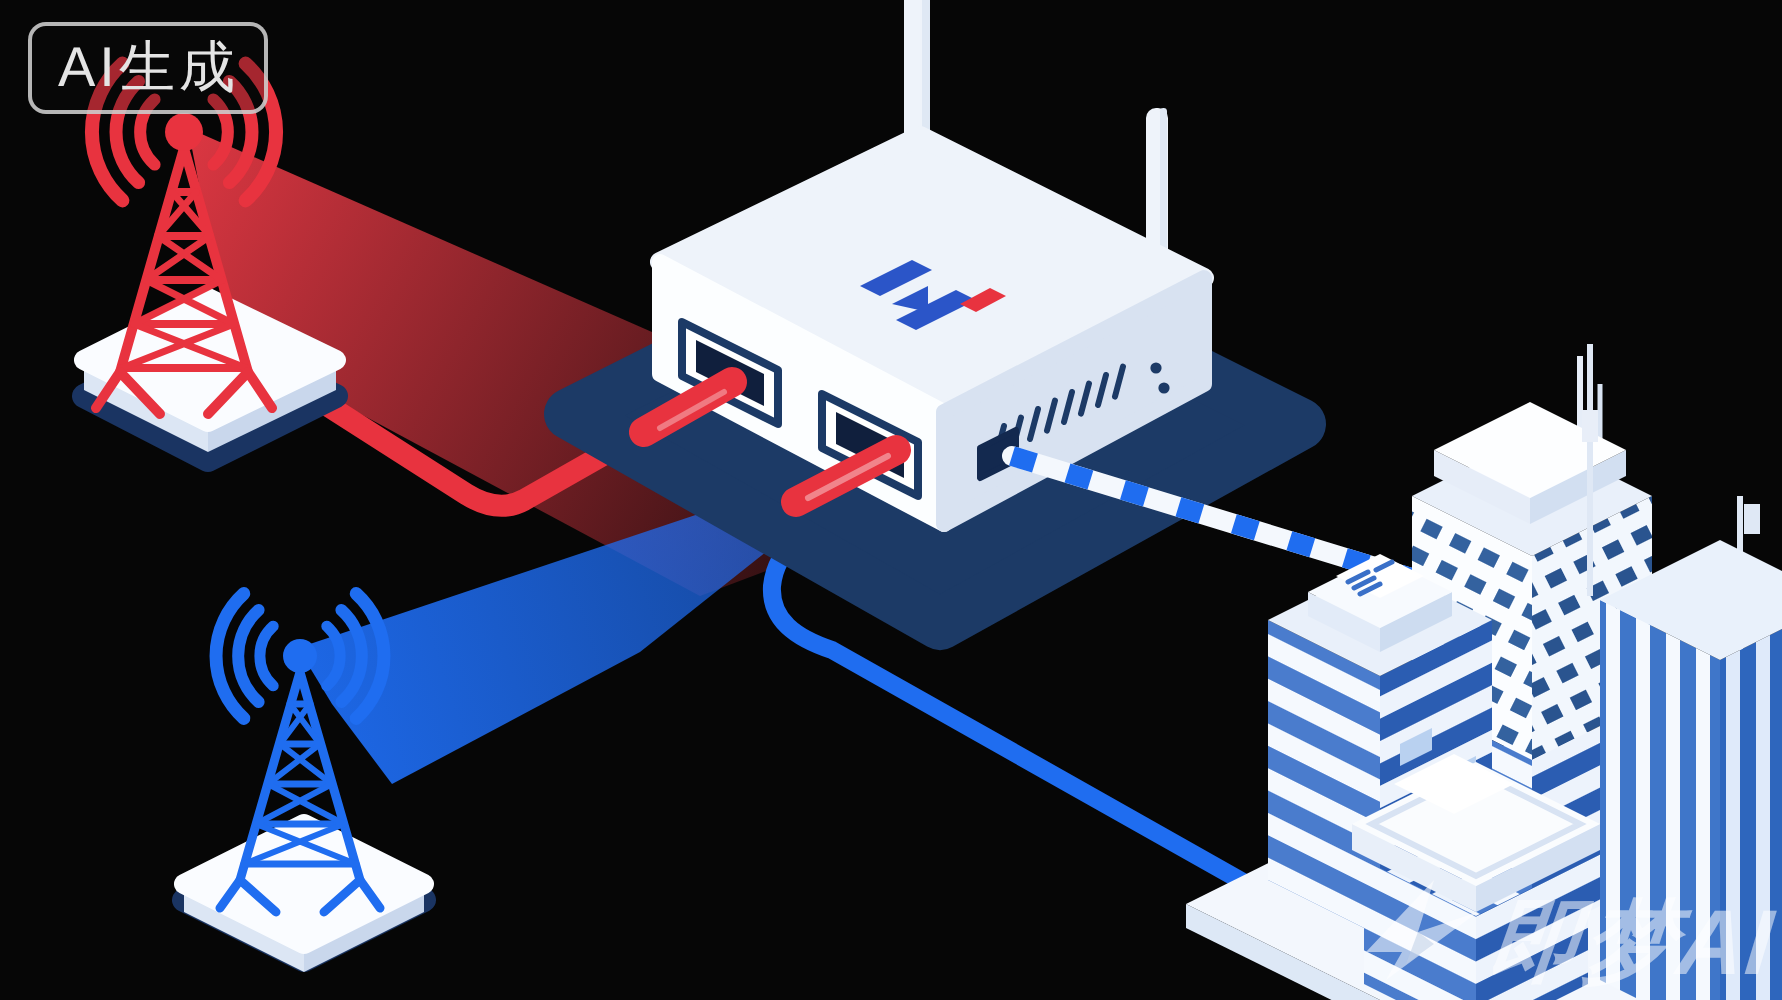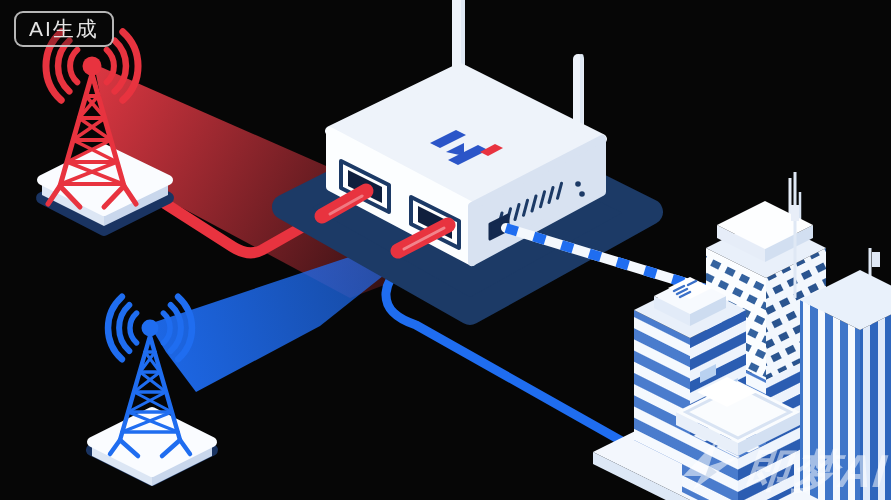--- a/index.html
+++ b/index.html
@@ -5,21 +5,21 @@
   html,body{margin:0;padding:0;background:#000;}
   #stage{position:relative;width:891px;height:500px;overflow:hidden;background:var(--bg,#060606);
          font-family:"Liberation Sans",sans-serif;}
   #scene{position:absolute;left:0;top:0;}
   
   .f-red{fill:var(--red);} .s-red{stroke:var(--red);fill:none;}
   .f-blue{fill:var(--blue);} .s-blue{stroke:var(--blue);fill:none;}
   .f-navy{fill:var(--navy);} .s-navy{stroke:var(--navy);fill:none;}
   .cap{stroke-linecap:round;stroke-linejoin:round;}
   .badge{position:absolute;left:14px;top:11px;padding:2px 13px;border:2px solid rgba(214,214,214,.85);
-         border-radius:9px;color:#e4e4e4;font-size:21px;letter-spacing:2px;
+         border-radius:9px;color:#e4e4e4;font-size:28px;letter-spacing:2px;
          background:rgba(10,10,10,.3);}
   .watermark{position:absolute;right:4px;bottom:6px;display:flex;align-items:flex-end;gap:4px;
              pointer-events:none;}
   .wm-text{font-size:46px;font-weight:bold;font-style:italic;color:rgba(255,255,255,.52);
            transform:skewX(-6deg);letter-spacing:1px;line-height:1;}
 </style>
 </head>
 <body>
 
 <div id="stage">

